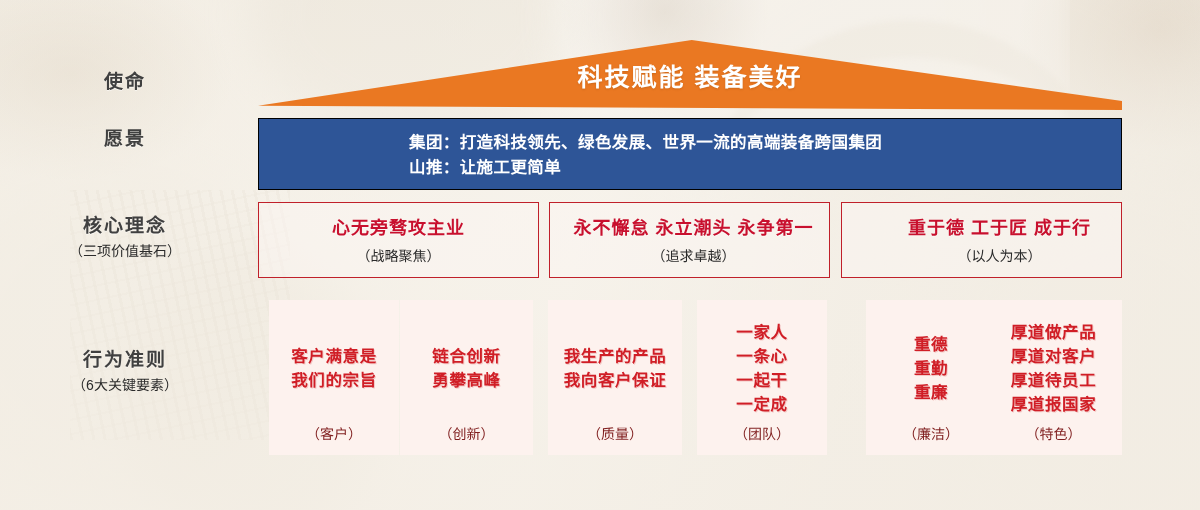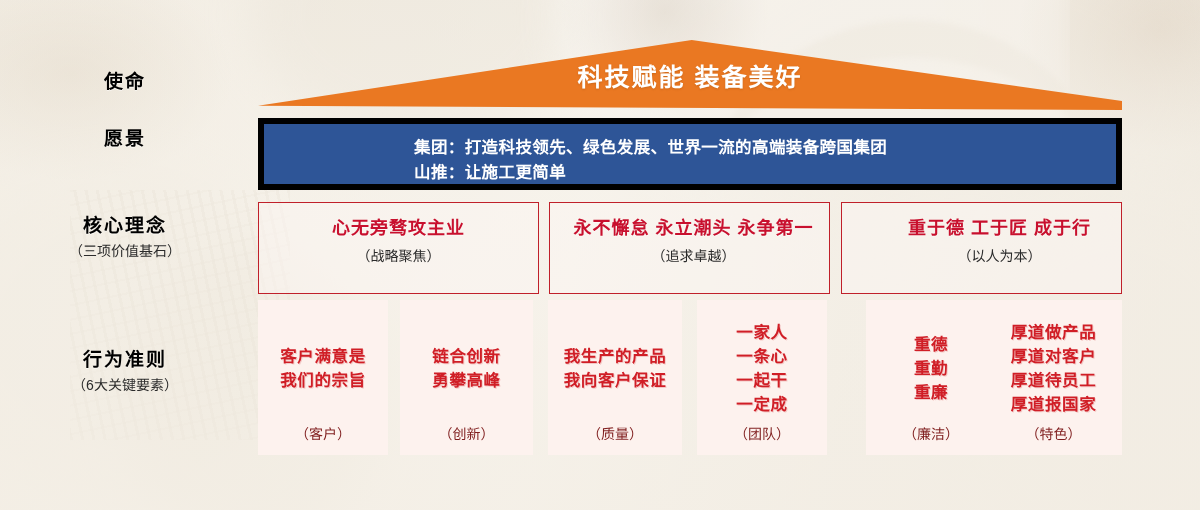--- a/index.html
+++ b/index.html
@@ -58,21 +58,21 @@
     opacity:.9;filter:blur(3px);
   }
   .bg-veil{
     position:absolute;inset:0;
     background:linear-gradient(180deg,rgba(246,242,234,.34) 0%,rgba(246,242,234,.62) 40%,rgba(244,239,230,.80) 100%);
   }
 
   
   .rail{position:absolute;left:0;width:250px;text-align:center;}
   .rail .rail-main{
-    color:#000000;font-weight:bold;letter-spacing:2px;
+    color:#404040;font-weight:bold;letter-spacing:2px;
     font-size:19px;line-height:24px;text-shadow:0 1px 0 rgba(255,255,255,.5);
   }
   .rail .rail-sub{
     color:#2b2b2b;font-size:14px;line-height:20px;margin-top:3px;letter-spacing:0px;
   }
   #rail-mission{top:70px;}
   #rail-vision{top:127px;}
   #rail-core{top:214px;}
   #rail-conduct{top:348px;}
 
@@ -88,31 +88,31 @@
   #roof .roof-text{
     position:absolute;left:0;right:0;top:22px;
     text-align:center;color:#ffffff;font-weight:bold;
     font-size:25px;letter-spacing:2px;line-height:30px;
     text-shadow:0 1px 2px rgba(120,60,0,.25);
   }
 
   
   #vision-band{
     position:absolute;left:258px;top:118px;width:864px;height:72px;
-    background:#2e5597;border:6px solid #000000;box-sizing:border-box;
+    background:#2e5597;border:1px solid #000000;box-sizing:border-box;
   }
   #vision-band .vline{
     color:#ffffff;font-weight:bold;font-size:16.5px;line-height:25px;letter-spacing:.4px;
   }
   #vision-band .vinner{position:absolute;left:150px;top:11px;}
 
   
   #core-row{position:absolute;left:258px;top:202px;width:864px;height:76px;}
   .core-box{
-    position:absolute;top:0;height:92px;box-sizing:border-box;
+    position:absolute;top:0;height:76px;box-sizing:border-box;
     border:1.5px solid #c0202a;background:rgba(253,247,243,.45);
     text-align:center;
   }
   .core-box .ct{
     color:#c8102e;font-weight:bold;font-size:18px;line-height:22px;
     margin-top:14px;letter-spacing:1px;text-shadow:0 1px 0 rgba(255,255,255,.45);
   }
   .core-box .cs{color:#2b2b2b;font-size:14px;line-height:20px;margin-top:7px;}
   #core-1{left:0px;width:281px;}
   #core-2{left:291px;width:281px;padding-left:8px;}
@@ -128,21 +128,21 @@
   }
   .card .lines{
     display:flex;flex-direction:column;justify-content:center;flex:1 1 auto;width:100%;
   }
   .card .ln{
     color:#d01e26;font-weight:bold;font-size:16.5px;line-height:24px;
     text-align:center;letter-spacing:.6px;
     text-shadow:1px 1px 0 rgba(200,20,30,.18);
   }
   .card .tag{color:#7f1d1d;font-size:14px;line-height:18px;text-align:center;}
-  #card-1{left:0px;width:130px;}
+  #card-1{left:11px;width:130px;}
   #card-2{left:142px;width:133px;}
   #card-3{left:290px;width:134px;justify-content:center;}
   #card-4{left:439px;width:130px;}
   #card-5{left:608px;width:130px;}
   #card-6{left:727px;width:137px;}
 </style>
 </head>
 <body>
 
 <div id="stage">

